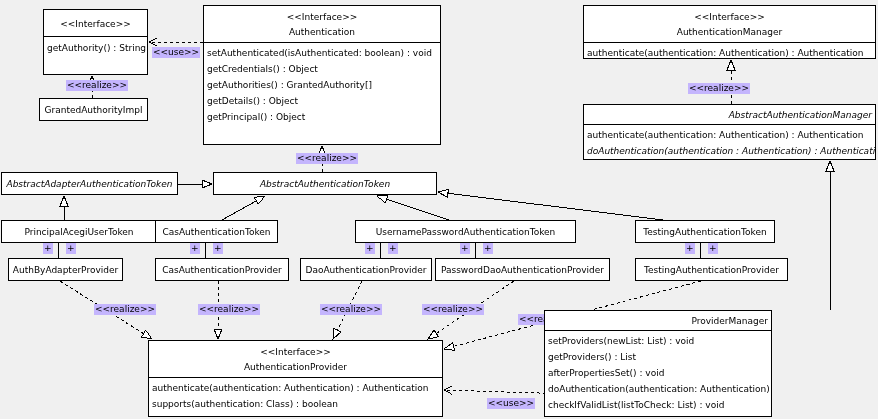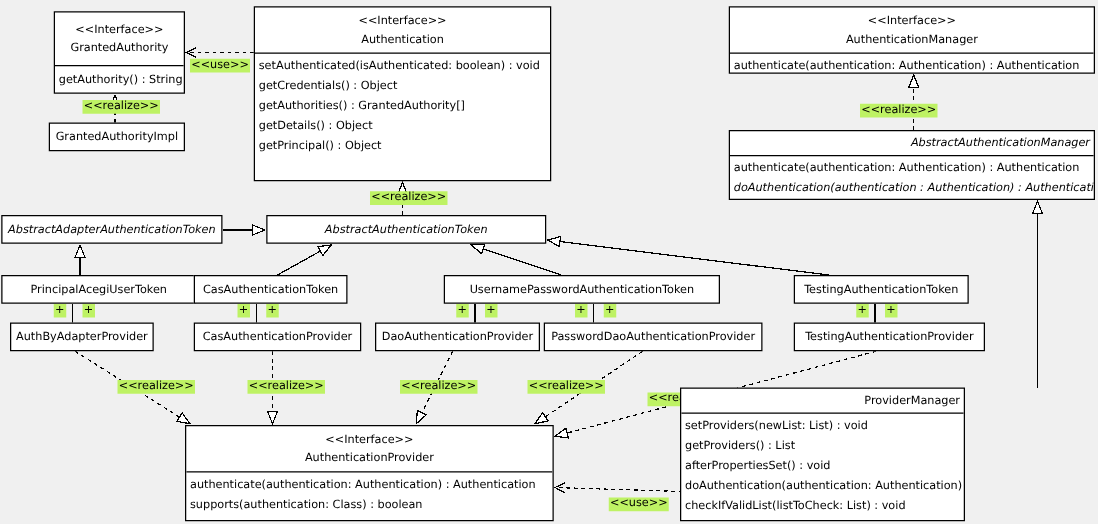--- a/index.html
+++ b/index.html
@@ -6,21 +6,21 @@
   html,body { background:#f0f0f0; }
   #canvas {
     position:relative; width:878px; height:419px; overflow:hidden;
     background:#f0f0f0; color:#000;
     font-family:"DejaVu Sans", "Liberation Sans", sans-serif; font-size:9px;
   }
   #edges { position:absolute; left:0; top:0; z-index:1; }
   #edges line { stroke:#000; stroke-width:1; }
   #edges .dashed { stroke-dasharray:3,3; }
   .edge-label {
-    position:absolute; z-index:2; background:#bef264; padding:0 1px;
+    position:absolute; z-index:2; background:#c4b5fd; padding:0 1px;
     line-height:11px; white-space:nowrap;
   }
   .uml-class {
     position:absolute; z-index:3; background:#fff; border:1px solid #000;
     overflow:hidden;
   }
   .uml-title { text-align:center; padding:4px 3px 2px; }
   .stereotype { line-height:14px; white-space:nowrap; }
   .cls-name { line-height:16px; white-space:nowrap; }
   .one-line-title { padding:2px 3px 1px; line-height:16px; text-align:right; white-space:nowrap; }
@@ -90,21 +90,20 @@
   <span class="edge-label" style="left:365px;top:243px">+</span>
   <span class="edge-label" style="left:388px;top:243px">+</span>
   <span class="edge-label" style="left:460px;top:243px">+</span>
   <span class="edge-label" style="left:483px;top:243px">+</span>
   <span class="edge-label" style="left:685px;top:243px">+</span>
   <span class="edge-label" style="left:708px;top:243px">+</span>
 
   <div class="uml-class roomy" style="left:43px;top:9px;width:105px;height:66px">
     <div class="uml-title">
       <div class="stereotype">&lt;&lt;Interface&gt;&gt;</div>
-      <div class="cls-name">GrantedAuthority</div>
     </div>
     <div class="members">
       <div class="member">getAuthority() : String</div>
     </div>
   </div>
 
   <div class="uml-class simple" style="left:39px;top:98px;width:109px;height:23px">
     <span class="cls-name">GrantedAuthorityImpl</span>
   </div>
 

